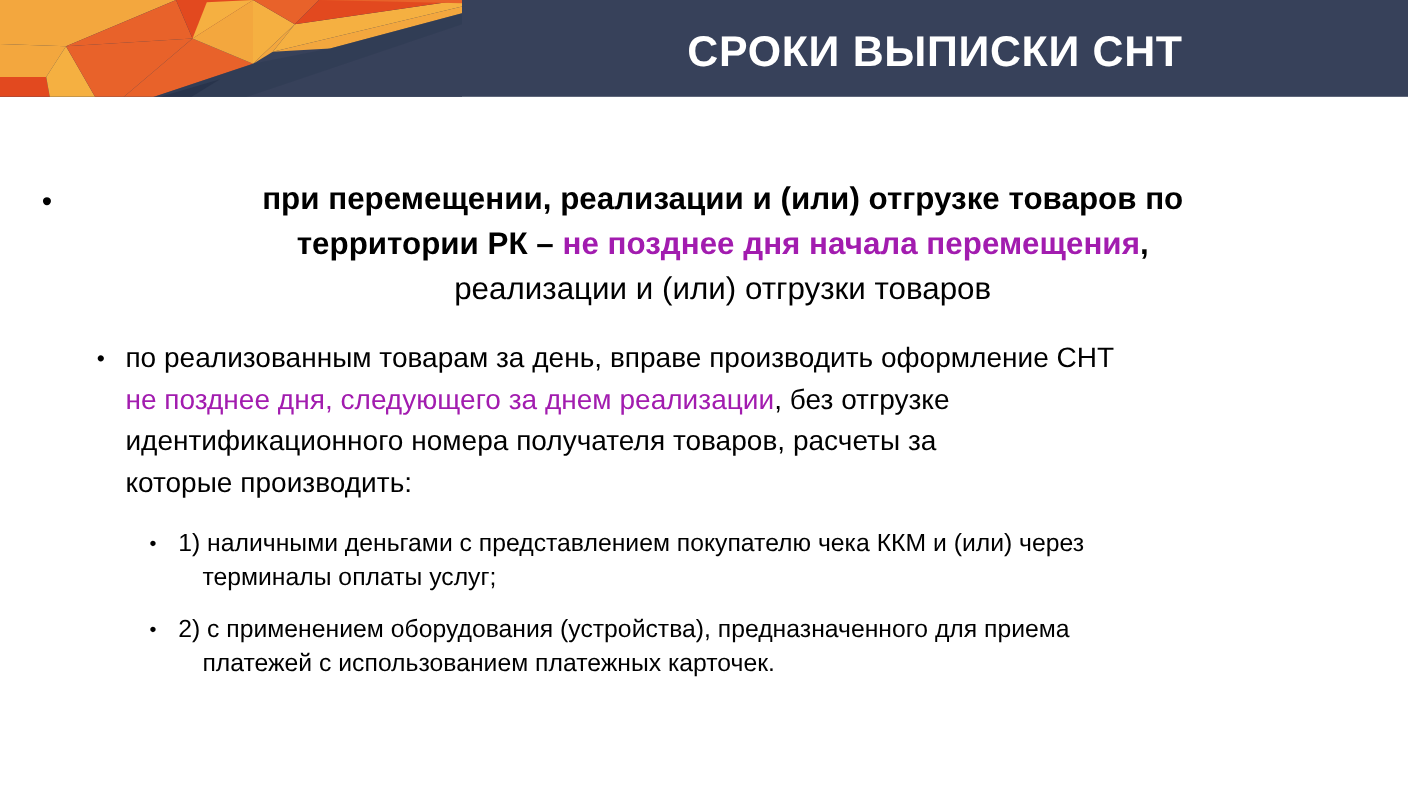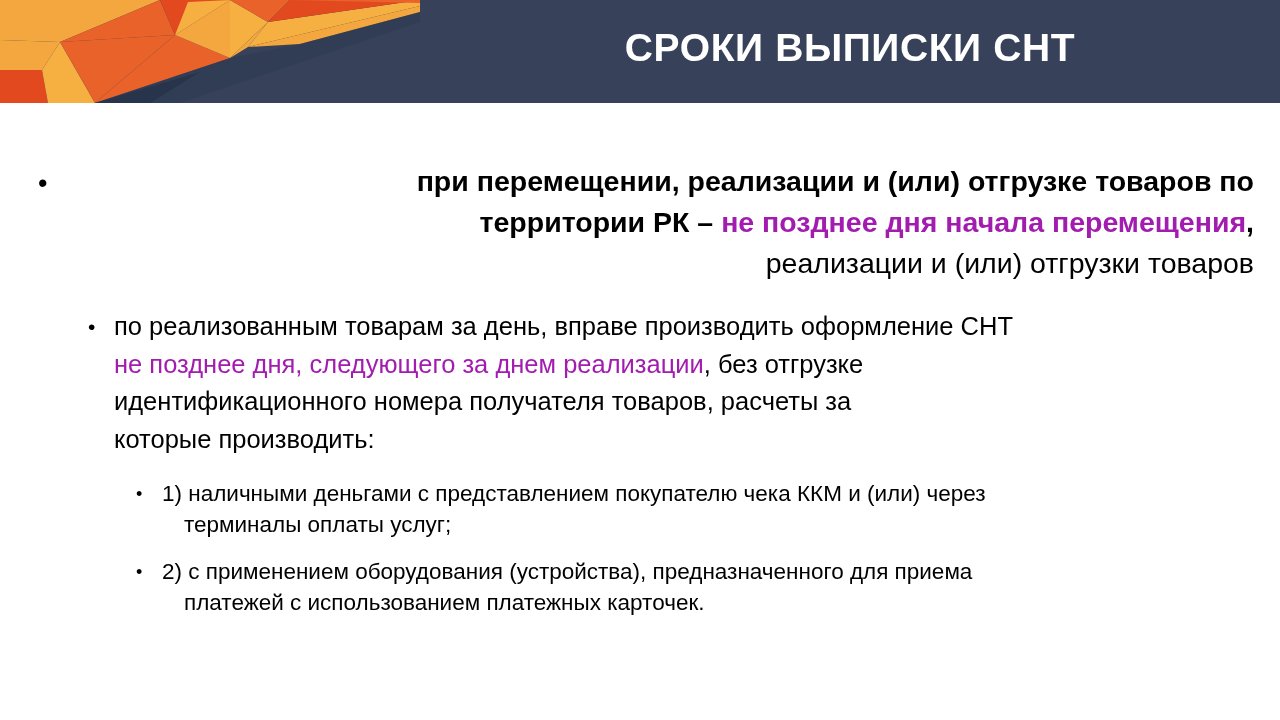--- a/index.html
+++ b/index.html
@@ -15,21 +15,21 @@
   .slide {
     position: relative;
     width: 1280px; height: 720px;
     background: #ffffff;
   }
 
   
   .header-band {
     position: absolute;
     left: 0; top: 0;
-    width: 1280px; height: 103px;
+    width: 1280px; height: 88px;
     background: #37415a;
     overflow: hidden;
   }
   .header-deco {
     position: absolute;
     left: 0; top: 0;
     width: 420px; height: 103px;
   }
   .slide-title {
     position: absolute;
@@ -70,21 +70,21 @@
     width: 22px;
     flex: 0 0 22px;
     text-align: left;
     padding-top: 2px;
   }
   .lvl1 .lvl1-text {
     flex: 1 1 auto;
     font-size: 28.5px;
     line-height: 41px;
     color: #000000;
-    text-align: right;
+    text-align: center;
   }
   .lvl1 .line-a, .lvl1 .line-b { font-weight: bold; display: block; }
   .lvl1 .line-b { margin-top: 0px; }
   .lvl1 .line-c { font-weight: normal; display: block; }
 
   .red { color: #a21caf; }
   .blk { color: #000000; }
 
   
   .lvl2 {

